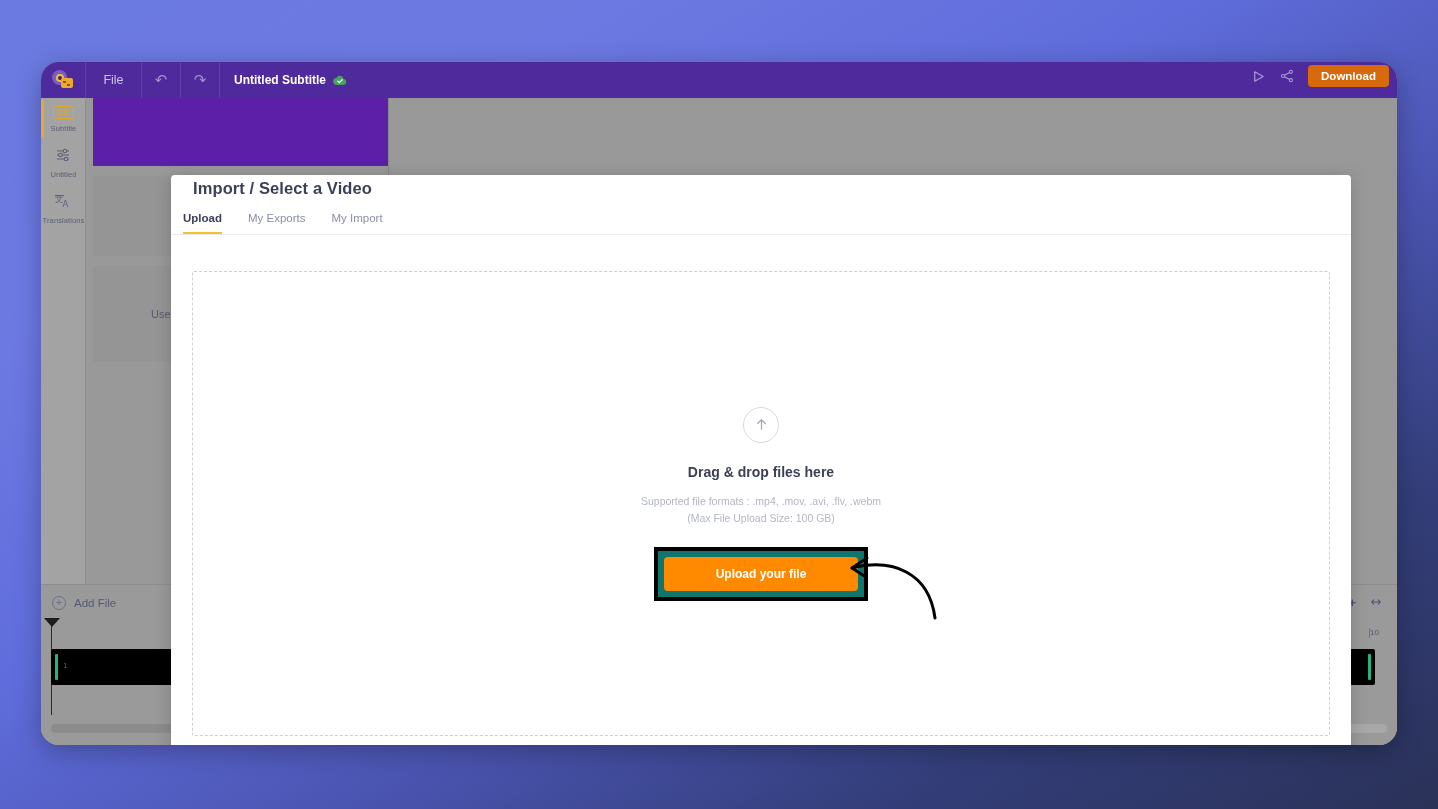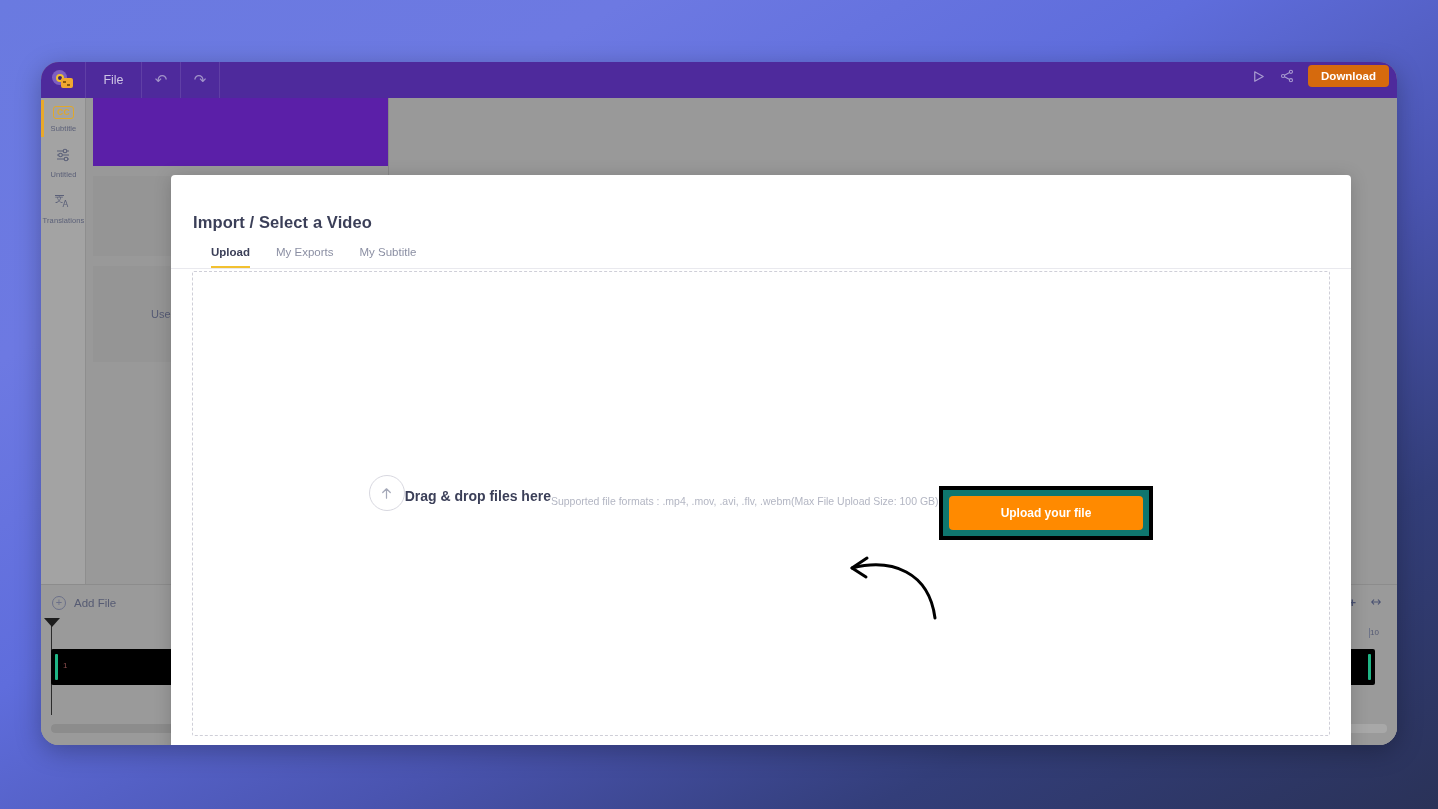--- a/index.html
+++ b/index.html
@@ -208,35 +208,35 @@
     position: absolute;
     left: 130px; top: 113px;
     width: 1180px; height: 583px;
     background: #ffffff;
     border-radius: 4px;
     box-shadow: 0 2px 18px rgba(0,0,0,0.18);
     overflow: hidden;
   }
   #modal-title {
     font-size: 16.5px; font-weight: bold; color: #3b3f58;
-    padding: 38px 0 0 22px; letter-spacing: .1px;
+    padding: 4px 0 0 22px; letter-spacing: .1px;
   }
   #modal-tabs {
-    display: flex; gap: 26px; padding: 14px 0 0 40px;
+    display: flex; gap: 26px; padding: 14px 0 0 12px;
     border-bottom: 1px solid #e9e9ee;
   }
   .m-tab {
     font-size: 11.5px; color: #8b8fa3; padding-bottom: 8px;
     cursor: pointer; border-bottom: 2.5px solid transparent;
   }
   .m-tab.active { color: #3b3f58; font-weight: bold; border-bottom-color: #f2c131; }
   #dropzone {
     position: absolute; left: 21px; right: 21px; top: 96px; bottom: 22px;
     border: 1.4px dashed #cfcfd8; border-radius: 2px;
-    display: flex; flex-direction: row; align-items: center; justify-content: center;
+    display: flex; flex-direction: column; align-items: center; justify-content: center;
   }
   #upload-circle {
     width: 36px; height: 36px; border-radius: 50%;
     border: 1.4px solid #d8d8e0; color: #9b9fb0;
     display: flex; align-items: center; justify-content: center;
     font-size: 16px; margin-bottom: 21px;
   }
   #dz-title { font-size: 14px; font-weight: bold; color: #3b3f58; margin-bottom: 15px; }
   .dz-sub { font-size: 10.5px; color: #b3b6c3; margin-bottom: 5px; }
   #upload-wrap {
@@ -273,20 +273,29 @@
     <div class="tb-cell" id="file-cell">File</div>
 
     <div class="tb-cell undo-cell">
       <span>↶</span>
     </div>
 
     <div class="tb-cell undo-cell">
       <span>↷</span>
     </div>
 
+    <div class="tb-cell" id="doc-title-cell">
+      <span>Untitled Subtitle</span>
+      <span class="cloud-ok">
+        <svg width="14" height="11" viewBox="0 0 16 12">
+          <path d="M4.2 11h7.6a3.4 3.4 0 0 0 .4-6.77A4.3 4.3 0 0 0 4 3.2 3.1 3.1 0 0 0 4.2 11z" fill="#4aa35c"></path>
+          <path d="M5.6 6.8l1.7 1.7 3.2-3.3" stroke="#ffffff" stroke-width="1.4" fill="none" stroke-linecap="round"></path>
+        </svg>
+      </span>
+    </div>
 
     <div id="topbar-right">
       <span class="tb-icon">
         <svg width="15" height="15" viewBox="0 0 16 16">
           <path d="M4 3l9 5-9 5z" fill="none" stroke="#a99cd0" stroke-width="1.3" stroke-linejoin="round"></path>
         </svg>
       </span>
       <span class="tb-icon">
         <svg width="14" height="14" viewBox="0 0 16 16">
           <circle cx="12.5" cy="3.2" r="1.8" fill="none" stroke="#a99cd0" stroke-width="1.2"></circle>
@@ -377,21 +386,21 @@
       </div>
     </div>
   </div>
 
   <div id="modal">
     <div id="modal-title">Import / Select a Video</div>
 
     <div id="modal-tabs">
       <div class="m-tab active">Upload</div>
       <div class="m-tab">My Exports</div>
-      <div class="m-tab">My Subtitle</div>
+      <div class="m-tab">My Import</div>
     </div>
 
     <div id="dropzone">
       <div id="upload-circle">
         <svg width="17" height="17" viewBox="0 0 18 18">
           <path d="M9 14V4M9 4L5 8M9 4l4 4" stroke="#a4a8b8" stroke-width="1.3" fill="none" stroke-linecap="round" stroke-linejoin="round"></path>
         </svg>
       </div>
       <div id="dz-title">Drag &amp; drop files here</div>
       <div class="dz-sub">Supported file formats : .mp4, .mov, .avi, .flv, .webm</div>

